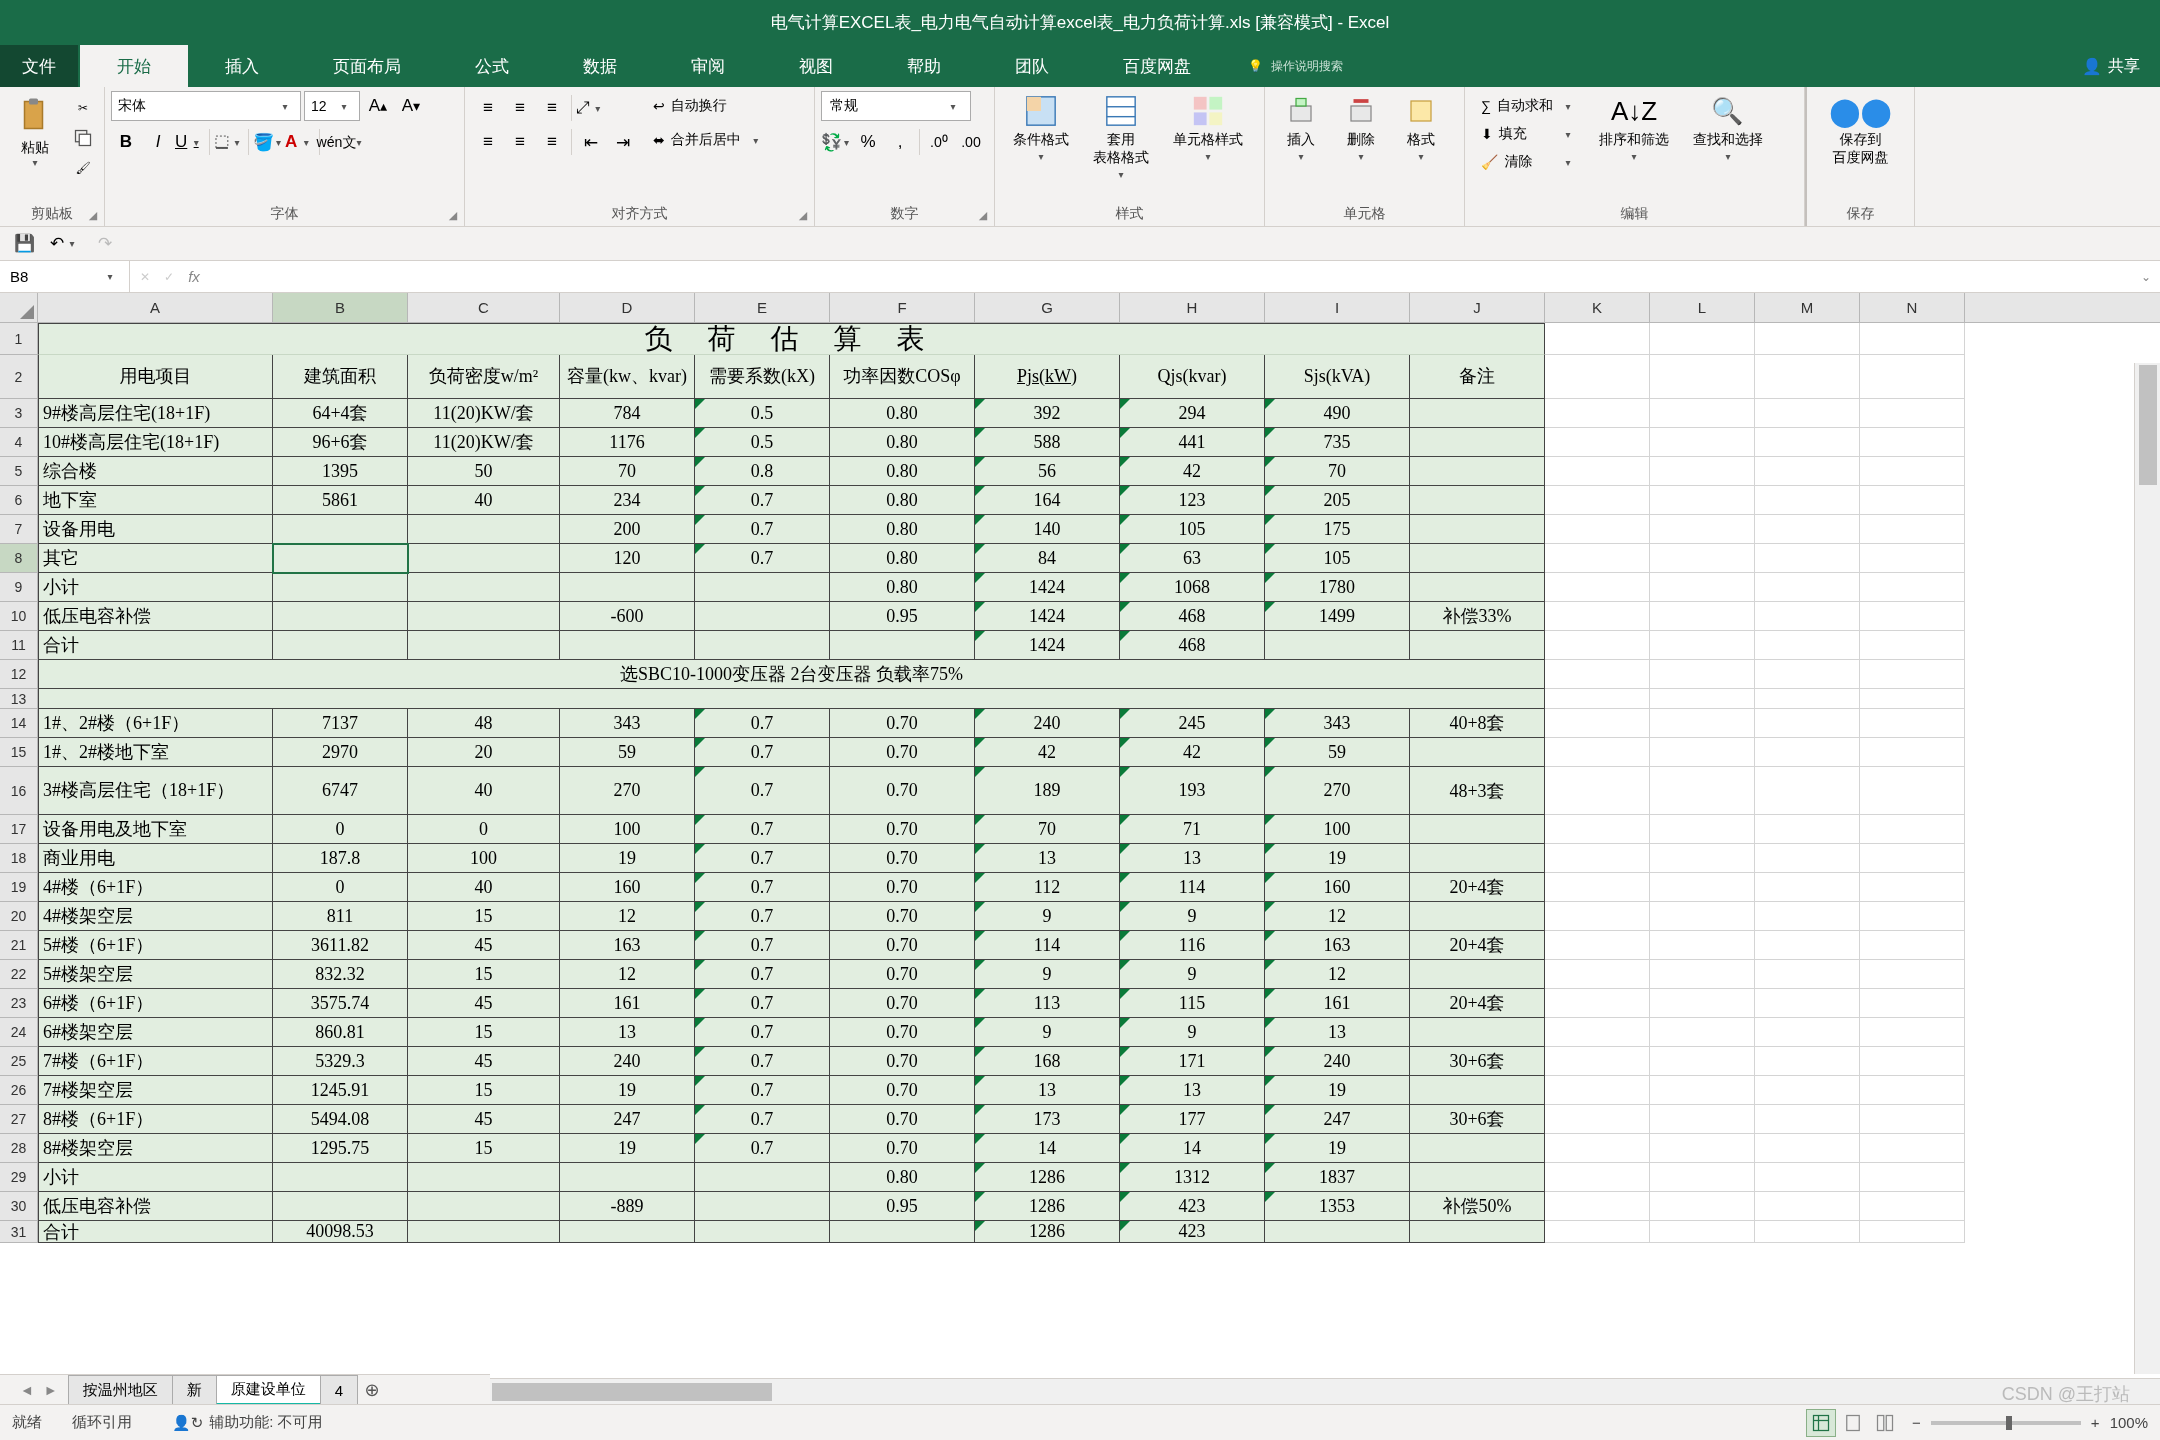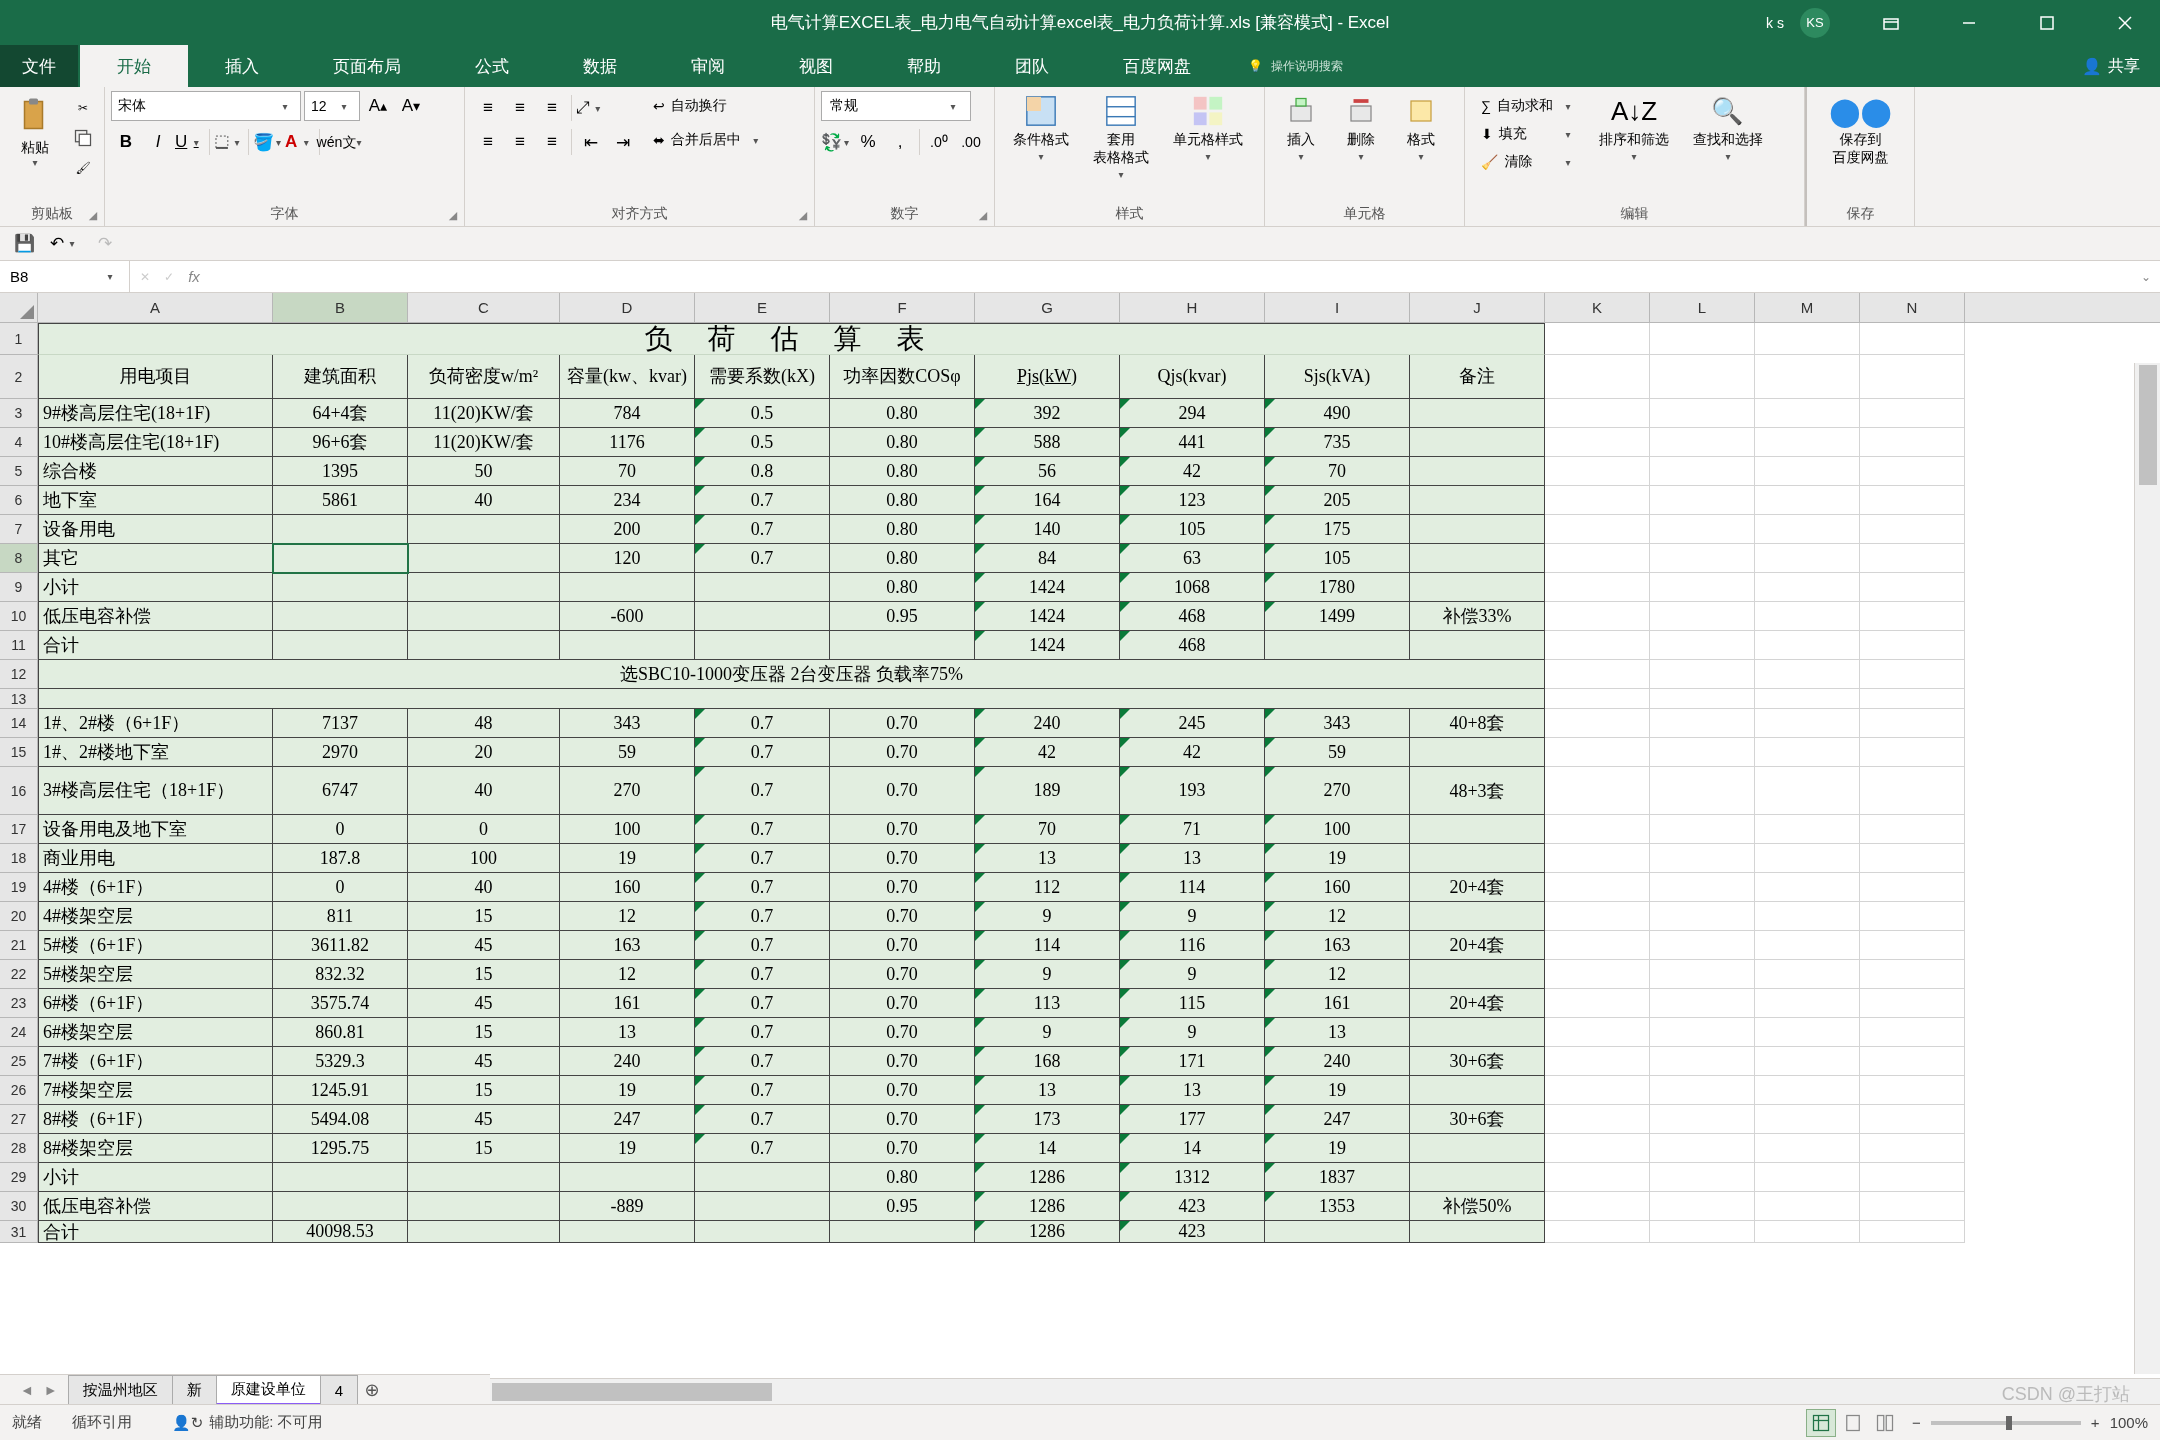--- a/index.html
+++ b/index.html
@@ -73,64 +73,38 @@
 .cell.sel{outline:2px solid #217346;outline-offset:-1px;z-index:2}
 .tri{position:absolute;top:0;left:0;border:5px solid transparent;border-top-color:#0a7a39;border-left-color:#0a7a39}
 .title-row .cell{font-size:28px;font-family:SimSun,serif;letter-spacing:14px;font-weight:normal}
 .hscroll-track{position:absolute;bottom:0;left:490px;right:0;height:26px;background:#f0f0f0;border-top:1px solid #d4d0cc;display:flex;align-items:center}
 .hscroll-thumb{height:18px;background:#c1c1c1;width:280px;margin-left:2px}
 .vscroll-track{position:absolute;right:0;top:363px;width:26px;bottom:66px;background:#f0f0f0;border-left:1px solid #d4d0cc}
 .vscroll-thumb{width:18px;background:#c1c1c1;height:120px;margin:2px auto}
 .tabs{height:30px;background:#f3f2f1;display:flex;align-items:center;padding-left:10px;border-top:1px solid #d4d0cc;position:absolute;bottom:36px;left:0;width:490px}
 .tab-nav{display:flex;gap:10px;color:#888;padding:0 10px;font-size:14px}
 .tab{padding:0 14px;height:30px;display:flex;align-items:center;font-size:15px;border:1px solid #ababab;border-bottom:none;background:#e6e6e6;margin-right:-1px}
-.tab.active{background:#fff;border-bottom:2px solid #8b5cf6}
+.tab.active{background:#fff;border-bottom:2px solid #14b8a6}
 .tab-add{width:30px;text-align:center;color:#555;font-size:18px}
 .statusbar{position:absolute;bottom:0;left:0;right:0;height:36px;background:#f3f2f1;border-top:1px solid #d4d0cc;display:flex;align-items:center;padding:0 12px;font-size:15px;color:#444}
 .statusbar .right{position:absolute;right:12px;display:flex;align-items:center;gap:12px}
 .view-btns{display:flex;gap:2px}
 .vb{width:30px;height:28px;border:1px solid transparent;display:flex;align-items:center;justify-content:center}
 .vb.active{background:#d8e8d8;border:1px solid #8ab088}
 .zoom{display:flex;align-items:center;gap:10px}
 .zoom-track{width:150px;height:4px;background:#c1c1c1;position:relative}
 .zoom-thumb{position:absolute;left:50%;top:-5px;width:6px;height:14px;background:#666}
 .watermark{position:absolute;right:30px;bottom:34px;color:rgba(120,120,120,0.45);font-size:18px;pointer-events:none}
 svg.ico{width:20px;height:20px}
 </style>
 </head>
 <body>
 
 <div class="titlebar">
   <div class="title">电气计算EXCEL表_电力电气自动计算excel表_电力负荷计算.xls  [兼容模式]  -  Excel</div>
-  <div class="right">
-    <span class="user">k s</span>
-    <span class="avatar">KS</span>
-    <div class="winbtn">
-        <svg viewBox="0 0 16 16">
-          <rect x="1" y="4" width="14" height="10" stroke="#fff"></rect>
-          <line x1="1" y1="7" x2="15" y2="7"></line>
-        </svg>
-      </div>
-    <div class="winbtn">
-        <svg viewBox="0 0 16 16">
-          <line x1="2" y1="8" x2="14" y2="8"></line>
-        </svg>
-      </div>
-    <div class="winbtn">
-        <svg viewBox="0 0 16 16">
-          <rect x="2" y="2" width="12" height="12"></rect>
-        </svg>
-      </div>
-    <div class="winbtn">
-        <svg viewBox="0 0 16 16">
-          <line x1="2" y1="2" x2="14" y2="14"></line>
-          <line x1="14" y1="2" x2="2" y2="14"></line>
-        </svg>
-      </div>
-  </div>
 </div>
 
 <div class="menubar">
   <div class="file">文件</div>
   <div id="menu-tabs" style="display: flex; height: 100%;">
       <div class="item active">开始</div>
       <div class="item">插入</div>
       <div class="item">页面布局</div>
       <div class="item">公式</div>
       <div class="item">数据</div>

